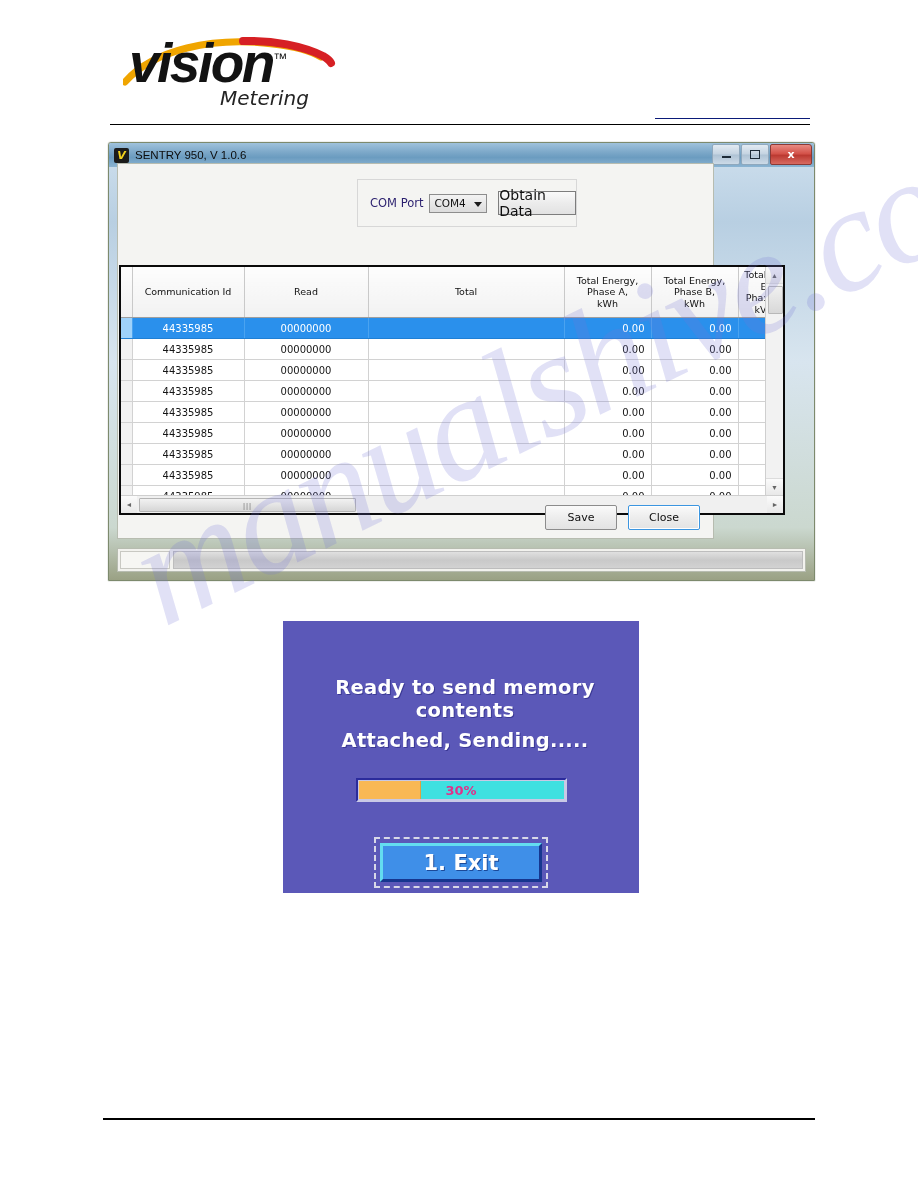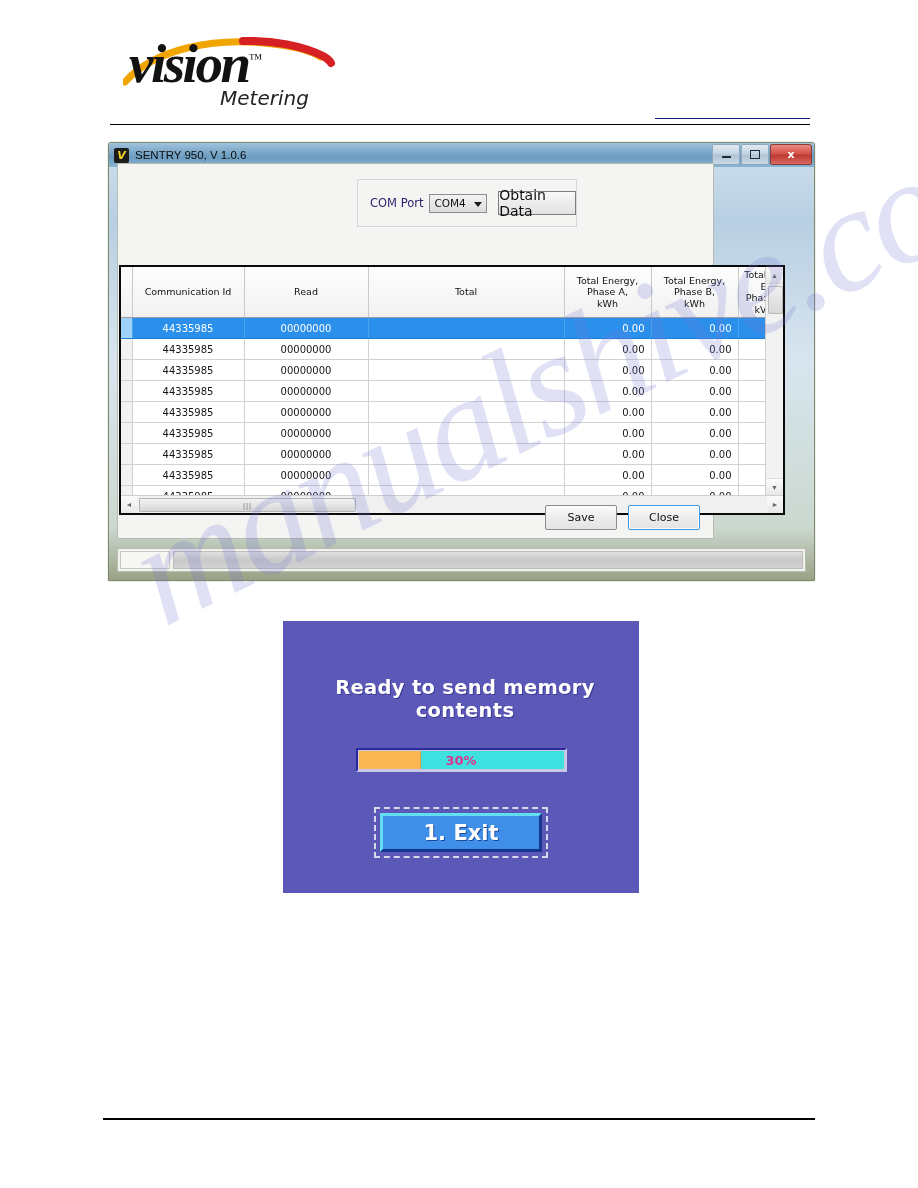--- a/index.html
+++ b/index.html
@@ -45,21 +45,21 @@
     position: absolute;
     left: 123px;
     top: 28px;
     width: 300px;
     height: 92px;
   }
   .logo-vision {
     position: absolute;
     left: 6px;
     top: 8px;
-    font-family: Liberation Serif, serif;
+    font-family: Liberation Sans, sans-serif;
     font-size: 55px;
     font-weight: bold;
     font-style: italic;
     letter-spacing: -2.5px;
     color: #121212;
     line-height: 1;
   }
   .logo-tm {
     font-size: 14px;
     vertical-align: super;
@@ -713,20 +713,21 @@
   </div>
 
   <div class="statusbar">
     <div class="sb-cell"></div>
     <div class="sb-progress"></div>
   </div>
 </div>
 
 <div class="purple-dialog">
   <div class="pd-line1">Ready to send memory contents</div>
+  <div class="pd-line2">Attached, Sending.....</div>
 
   <div class="pd-progress-outer">
     <div class="pd-progress-track">
       <div class="pd-progress-fill" id="pd-fill" style="width: 30%; background: rgb(249, 184, 84);"></div>
       <div class="pd-progress-text">30%</div>
     </div>
   </div>
 
   <div class="pd-exit-frame">
     <div class="pd-exit-btn">1. Exit</div>

